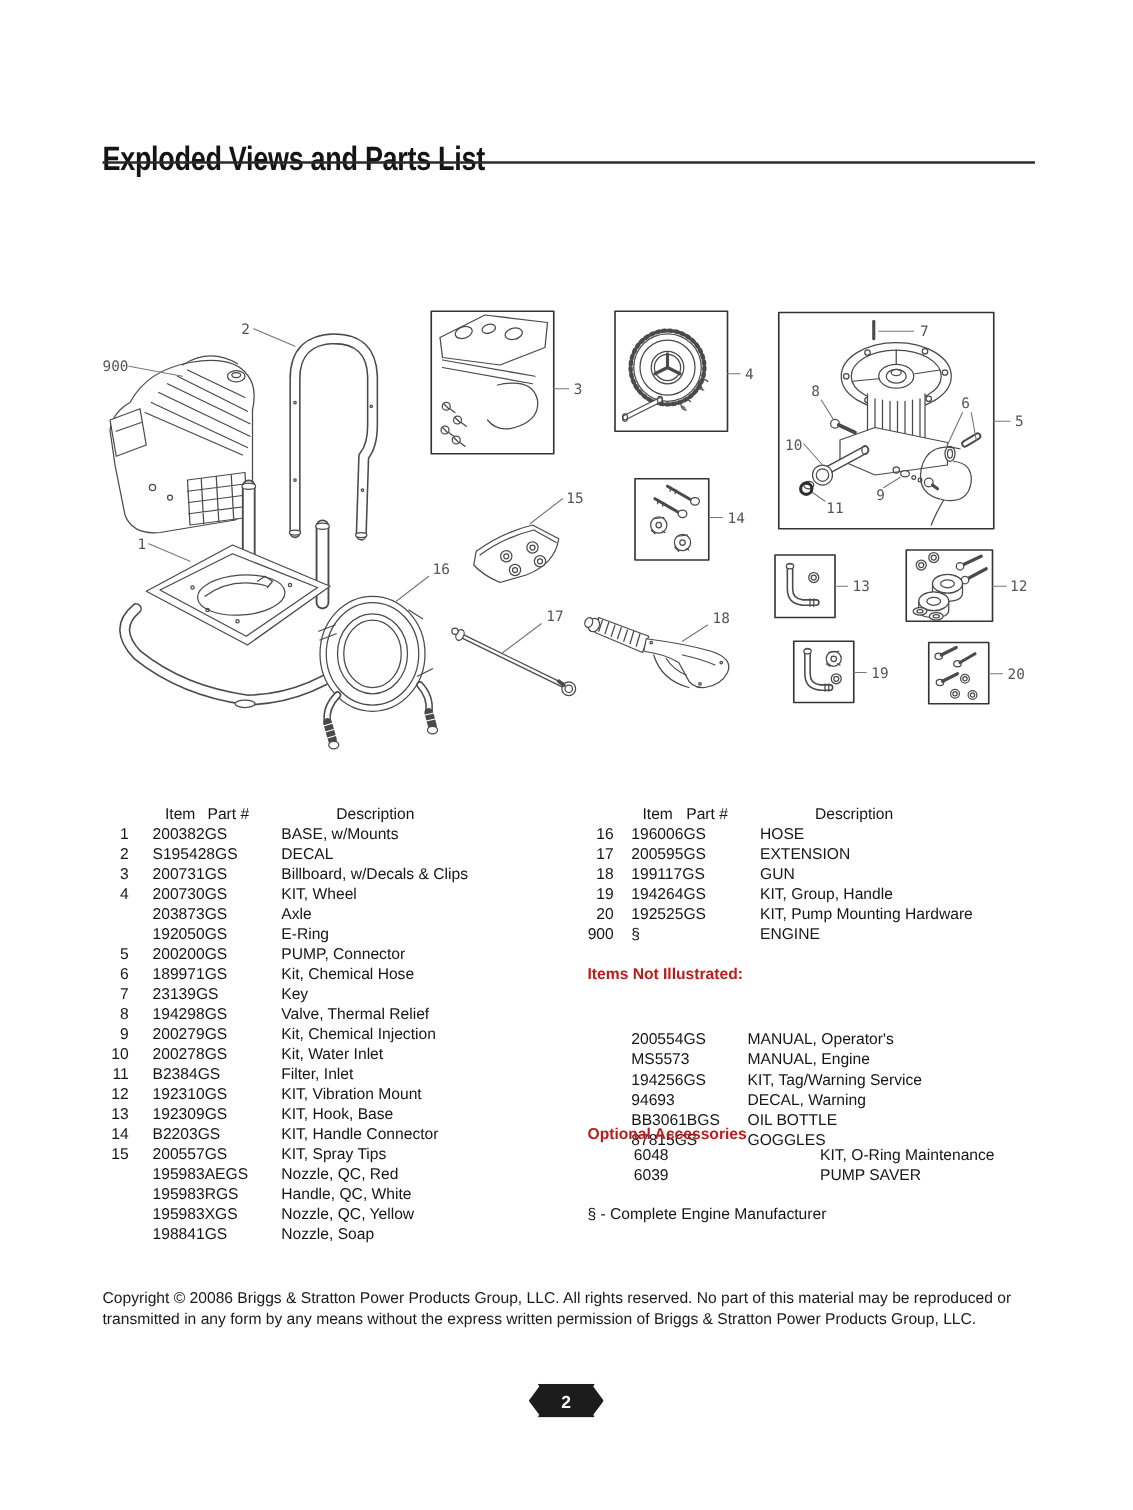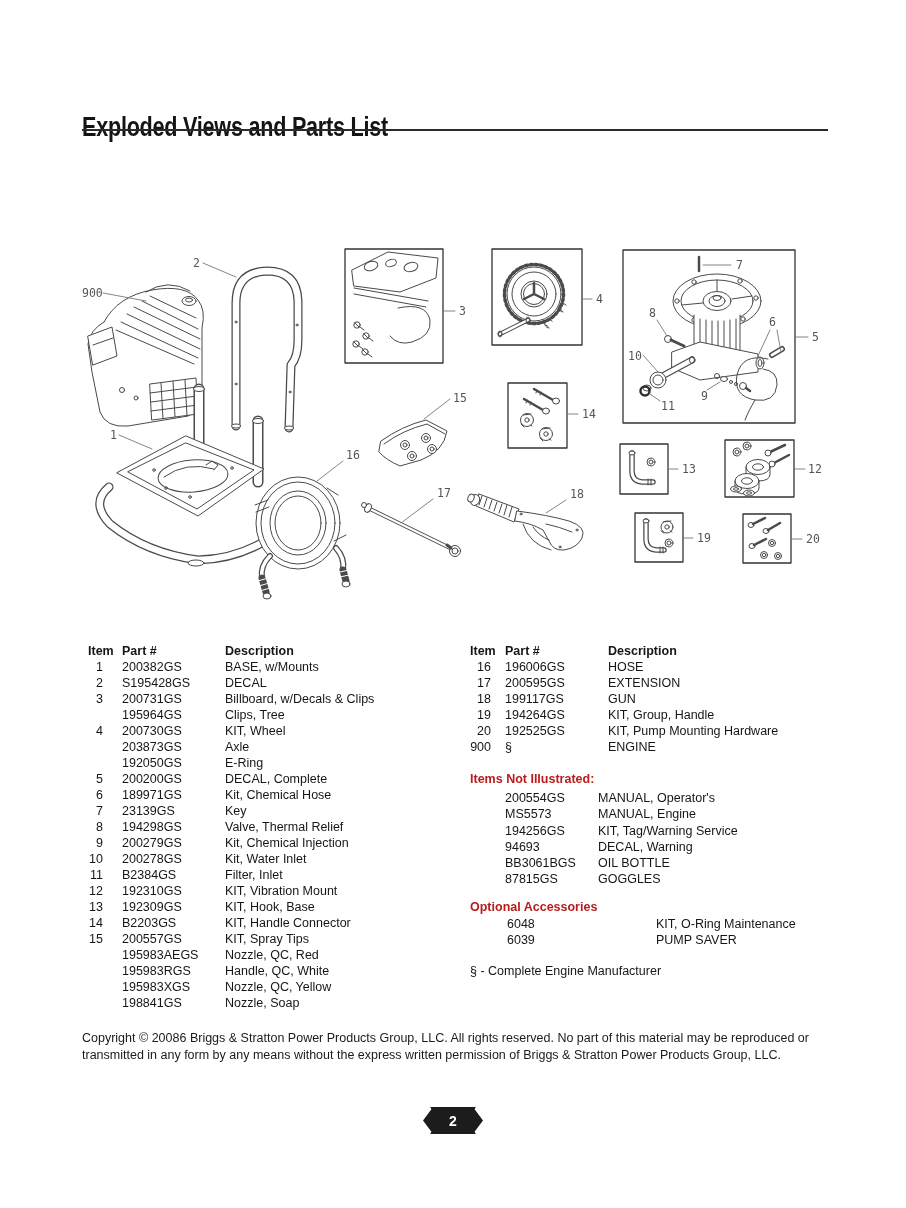--- a/index.html
+++ b/index.html
@@ -20,25 +20,25 @@
   .left-tbl  { left:88px;  top:643px; width:360px; }
   .right-tbl { left:470px; top:643px; width:370px; }
   .prow { display:grid; }
   .left-tbl  .prow { grid-template-columns:27px 110px 1fr; }
   .right-tbl .prow { grid-template-columns:23px 115px 1fr; }
   .c-item { text-align:right; }
   .left-tbl  .c-item { padding-right:12px; }
   .right-tbl .c-item { padding-right:2px; }
   .left-tbl .c-part { padding-left:7px; }
   .right-tbl .c-part { padding-left:12px; }
-  .hdr { font-weight:bold; }
+  .hdr { font-weight:normal;margin-left:44px; }
   .hdr .c-item { text-align:left; padding:0; }
 
   .section-title { position:absolute; left:470px; font-size:12.5px; line-height:16px; font-weight:bold; color:#b91c1c; }
-  .ni-rows { position:absolute; left:470px; top:790px; font-size:12.5px; line-height:16.3px; }
+  .ni-rows { position:absolute; left:470px; top:823px; font-size:12.5px; line-height:16.3px; }
   .nrow { display:grid; grid-template-columns:93px 1fr; padding-left:35px; width:300px; }
   .oa-rows { position:absolute; left:470px; top:916px; font-size:12.5px; line-height:16.3px; }
   .orow { display:grid; grid-template-columns:101px 1fr; padding-left:37px; width:300px;gap:48px; }
   .footnote { position:absolute; left:470px; top:964px; font-size:12.5px; }
 
   .copyright { position:absolute; left:82px; top:1030px; width:756px; font-size:12.5px; line-height:17.3px; color:#1b1b1b; }
 
   .page-badge {
     position:absolute; left:423px; top:1107px; width:60px; height:27px; background:#1c1c1c;
     clip-path:polygon(0% 50%, 14% 8%, 12% 0%, 88% 0%, 86% 8%, 100% 50%, 86% 92%, 88% 100%, 12% 100%, 14% 92%);
@@ -384,25 +384,20 @@
       <span class="c-part">S195428GS</span>
       <span class="c-desc">DECAL</span>
     </div>
 
     <div class="prow">
       <span class="c-item">3</span>
       <span class="c-part">200731GS</span>
       <span class="c-desc">Billboard, w/Decals &amp; Clips</span>
     </div>
 
-    <div class="prow">
-      <span class="c-item"></span>
-      <span class="c-part">195964GS</span>
-      <span class="c-desc">Clips, Tree</span>
-    </div>
 
     <div class="prow">
       <span class="c-item">4</span>
       <span class="c-part">200730GS</span>
       <span class="c-desc">KIT, Wheel</span>
     </div>
 
     <div class="prow">
       <span class="c-item"></span>
       <span class="c-part">203873GS</span>
@@ -411,21 +406,21 @@
 
     <div class="prow">
       <span class="c-item"></span>
       <span class="c-part">192050GS</span>
       <span class="c-desc">E-Ring</span>
     </div>
 
     <div class="prow">
       <span class="c-item">5</span>
       <span class="c-part">200200GS</span>
-      <span class="c-desc">DECAL, Complete</span>
+      <span class="c-desc">PUMP, Connector</span>
     </div>
 
     <div class="prow">
       <span class="c-item">6</span>
       <span class="c-part">189971GS</span>
       <span class="c-desc">Kit, Chemical Hose</span>
     </div>
 
     <div class="prow">
       <span class="c-item">7</span>

